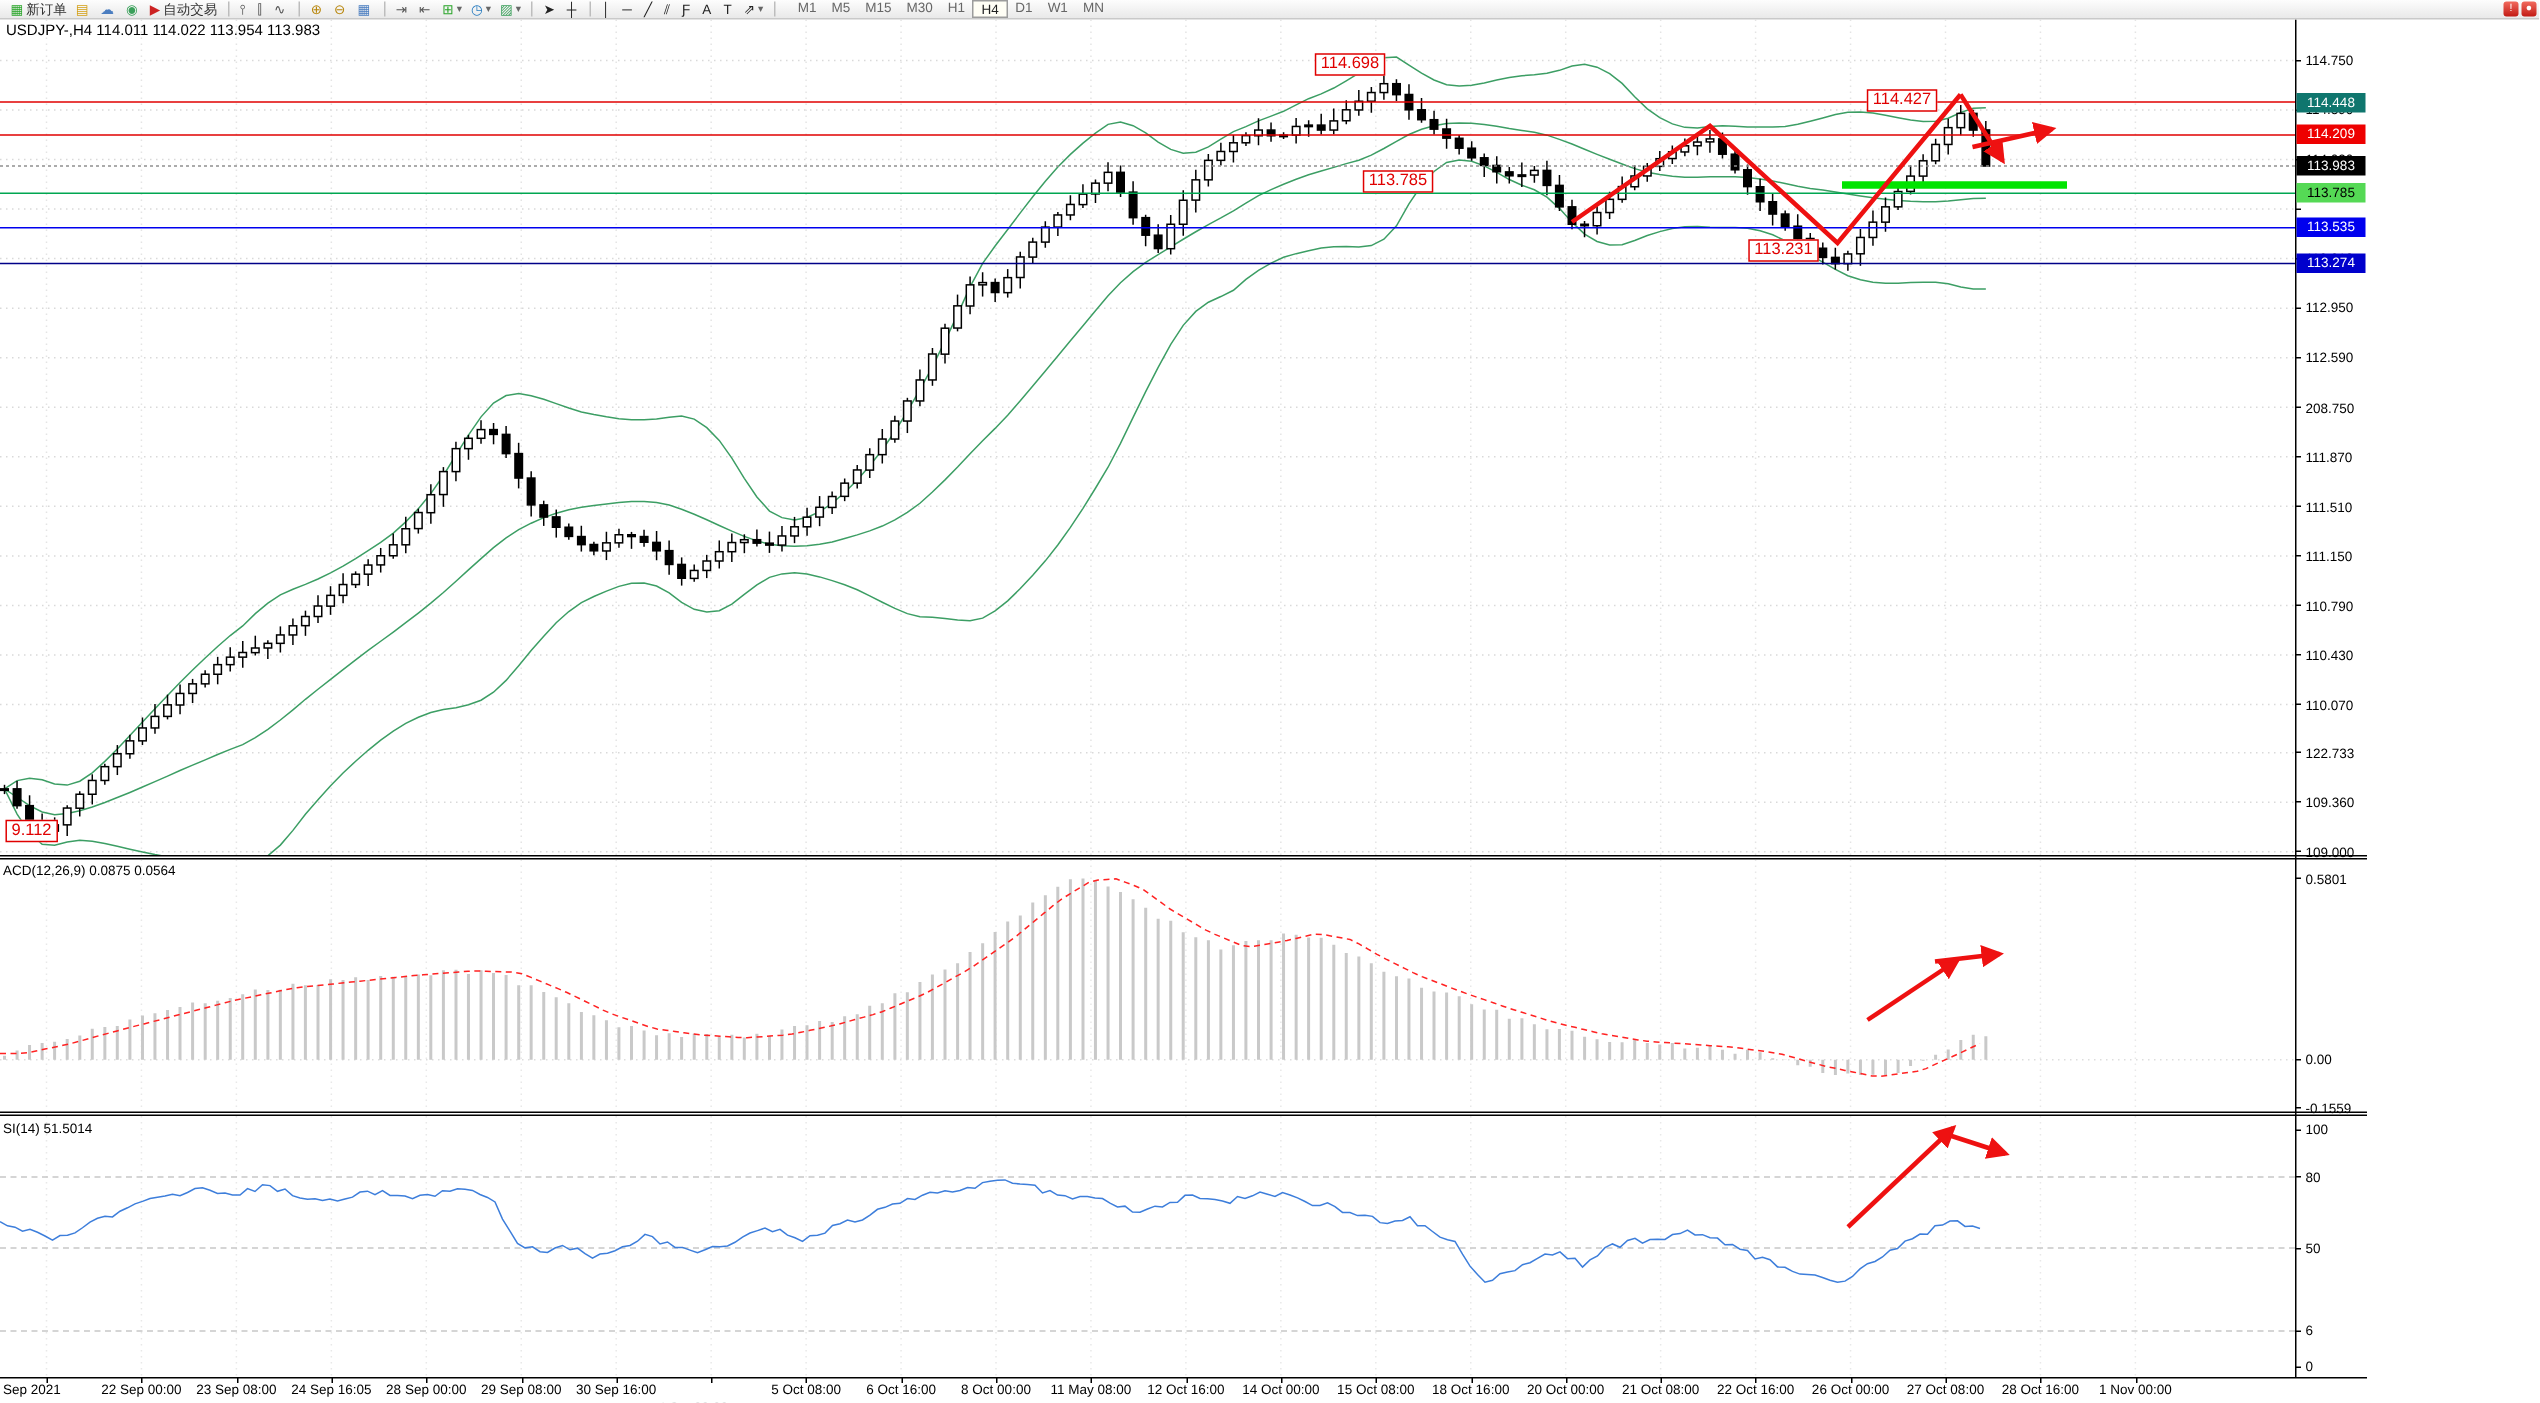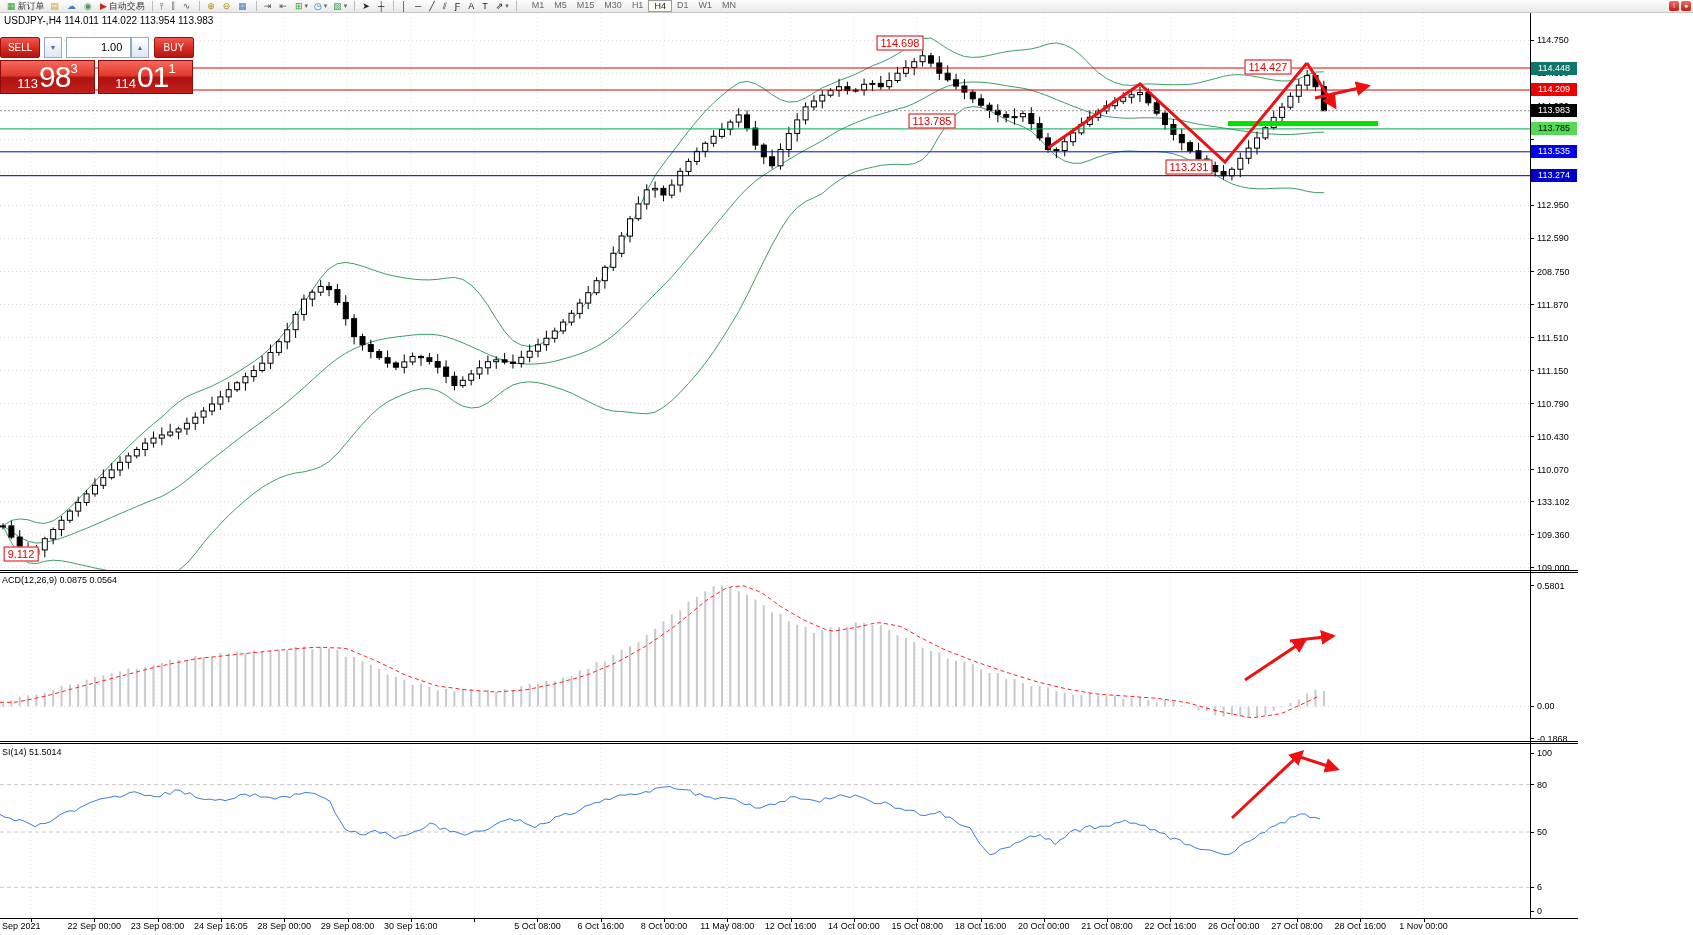--- a/index.html
+++ b/index.html
@@ -171,41 +171,20 @@
         <div class="tf">MN</div>
       </div>
       <div class="tb-right">
         <div class="tb-red">!</div>
         <div class="tb-red">●</div>
       </div>
     </div>
 
   <div class="chart-title">USDJPY-,H4  114.011 114.022 113.954 113.983</div>
 
-  <div class="oneclick">
-    <div class="oc-row1">
-      <div class="btn-sell">SELL</div>
-      <div class="oc-spin" style="margin-left:4px">▼</div>
-      <div class="oc-vol">1.00</div>
-      <div class="oc-spin up">▲</div>
-      <div class="btn-buy">BUY</div>
-    </div>
-    <div class="oc-prices">
-      <div class="oc-price">
-        <span class="oc-small">113</span>
-        <span class="oc-big">98</span>
-        <span class="oc-sup">3</span>
-      </div>
-      <div class="oc-price">
-        <span class="oc-small">114</span>
-        <span class="oc-big">01</span>
-        <span class="oc-sup">1</span>
-      </div>
-    </div>
-  </div>
 
   <svg class="panel" id="svg-main" style="top:13px" width="1530" height="557">
       <line x1="0" y1="27.3" x2="1530" y2="27.3" stroke="#d9d9d9" stroke-dasharray="1,3"></line>
       <line x1="0" y1="60.4" x2="1530" y2="60.4" stroke="#d9d9d9" stroke-dasharray="1,3"></line>
       <line x1="0" y1="93.4" x2="1530" y2="93.4" stroke="#d9d9d9" stroke-dasharray="1,3"></line>
       <line x1="0" y1="126.4" x2="1530" y2="126.4" stroke="#d9d9d9" stroke-dasharray="1,3"></line>
       <line x1="0" y1="159.4" x2="1530" y2="159.4" stroke="#d9d9d9" stroke-dasharray="1,3"></line>
       <line x1="0" y1="192.5" x2="1530" y2="192.5" stroke="#d9d9d9" stroke-dasharray="1,3"></line>
       <line x1="0" y1="225.5" x2="1530" y2="225.5" stroke="#d9d9d9" stroke-dasharray="1,3"></line>
       <line x1="0" y1="258.5" x2="1530" y2="258.5" stroke="#d9d9d9" stroke-dasharray="1,3"></line>
@@ -846,37 +825,37 @@
       <div class="ytick" style="top: 332.55px;">111.510</div>
       <div class="ytickdash" style="top: 370.073px;"></div>
       <div class="ytick" style="top: 365.573px;">111.150</div>
       <div class="ytickdash" style="top: 403.097px;"></div>
       <div class="ytick" style="top: 398.597px;">110.790</div>
       <div class="ytickdash" style="top: 436.121px;"></div>
       <div class="ytick" style="top: 431.621px;">110.430</div>
       <div class="ytickdash" style="top: 469.145px;"></div>
       <div class="ytick" style="top: 464.645px;">110.070</div>
       <div class="ytickdash" style="top: 501.251px;"></div>
-      <div class="ytick" style="top: 496.751px;">133.102</div>
+      <div class="ytick" style="top: 496.751px;">122.733</div>
       <div class="ytickdash" style="top: 534.275px;"></div>
       <div class="ytick" style="top: 529.775px;">109.360</div>
       <div class="ytickdash" style="top: 567.298px;"></div>
       <div class="ytick" style="top: 562.798px;">109.000</div>
       <div class="ybadge" style="top: 61.5395px; background: #0f766e; color: rgb(255, 255, 255);">114.448</div>
       <div class="ybadge" style="top: 83.4636px; background: rgb(238, 0, 0); color: rgb(255, 255, 255);">114.209</div>
       <div class="ybadge" style="top: 104.195px; background: rgb(0, 0, 0); color: rgb(255, 255, 255);">113.983</div>
       <div class="ybadge" style="top: 122.358px; background: rgb(85, 217, 85); color: rgb(0, 0, 0);">113.785</div>
       <div class="ybadge" style="top: 145.291px; background: rgb(0, 0, 238); color: rgb(255, 255, 255);">113.535</div>
       <div class="ybadge" style="top: 169.234px; background: rgb(0, 0, 204); color: rgb(255, 255, 255);">113.274</div>
       <div class="ytickdash" style="top: 585.37px;"></div>
       <div class="ytick" style="top: 580.87px;">0.5801</div>
       <div class="ytickdash" style="top: 705.985px;"></div>
       <div class="ytick" style="top: 701.485px;">0.00</div>
       <div class="ytickdash" style="top: 738.4px;"></div>
-      <div class="ytick" style="top: 733.9px;">-0.1868</div>
+      <div class="ytick" style="top: 733.9px;">-0.1559</div>
       <div class="ytickdash" style="top: 752.5px;"></div>
       <div class="ytick" style="top: 748px;">100</div>
       <div class="ytickdash" style="top: 784.1px;"></div>
       <div class="ytick" style="top: 779.6px;">80</div>
       <div class="ytickdash" style="top: 831.5px;"></div>
       <div class="ytick" style="top: 827px;">50</div>
       <div class="ytickdash" style="top: 886.8px;"></div>
       <div class="ytick" style="top: 882.3px;">6</div>
       <div class="ytickdash" style="top: 910.5px;"></div>
       <div class="ytick" style="top: 906px;">0</div>

